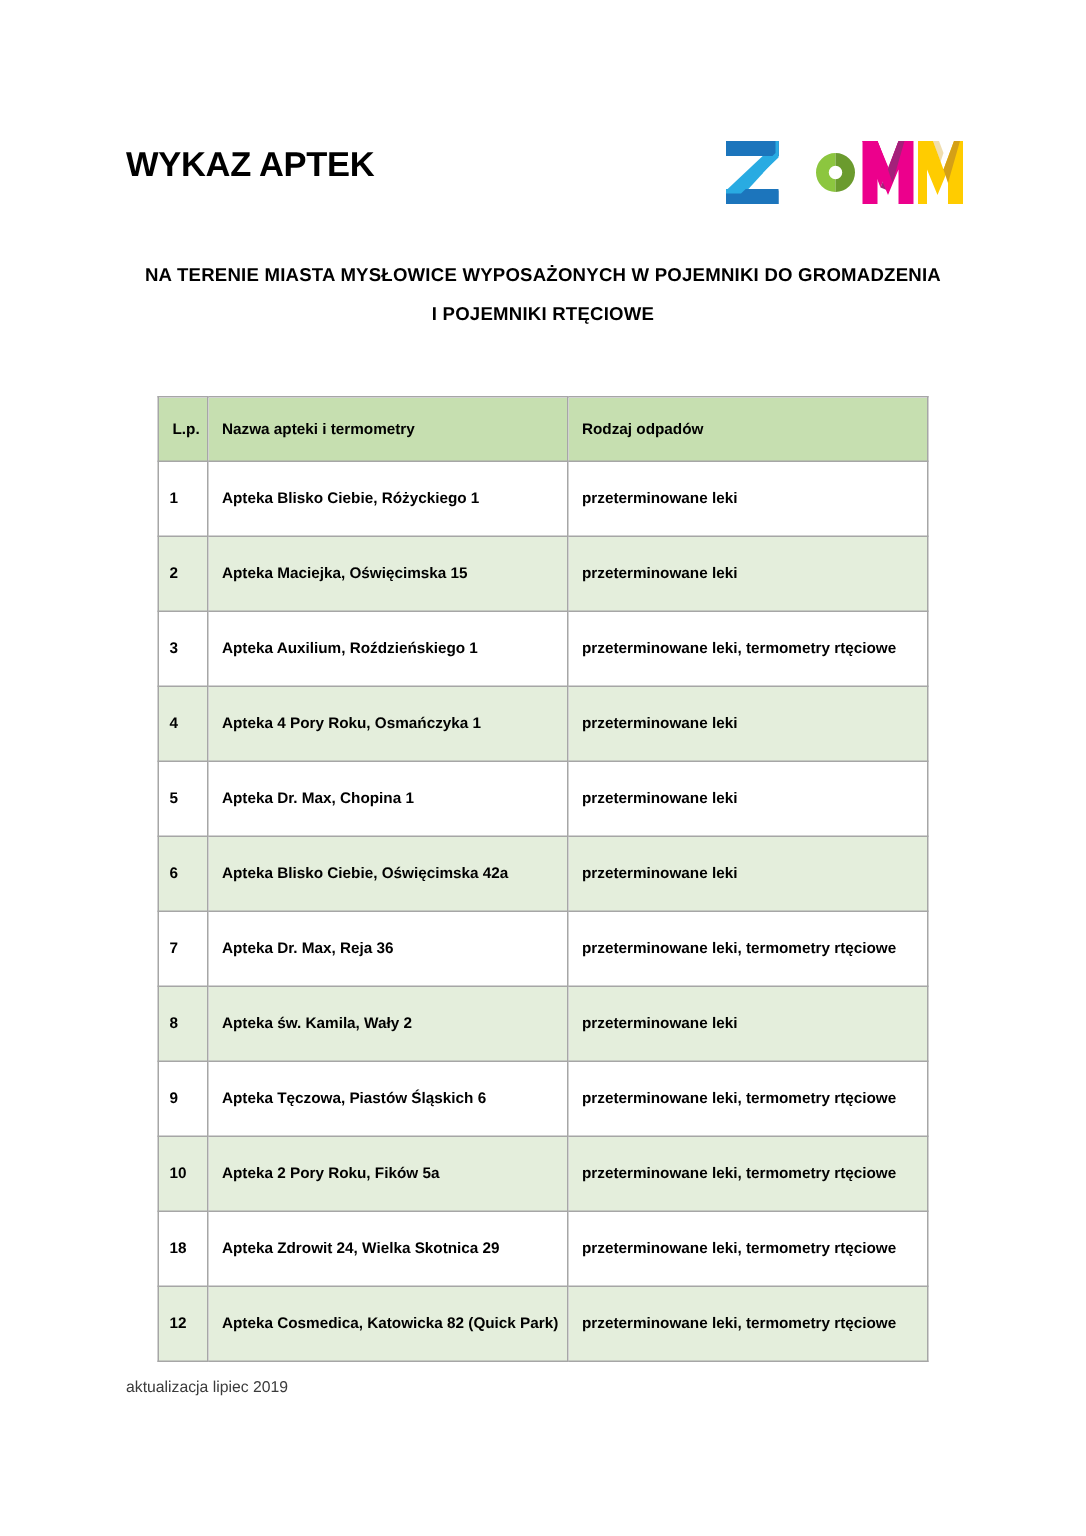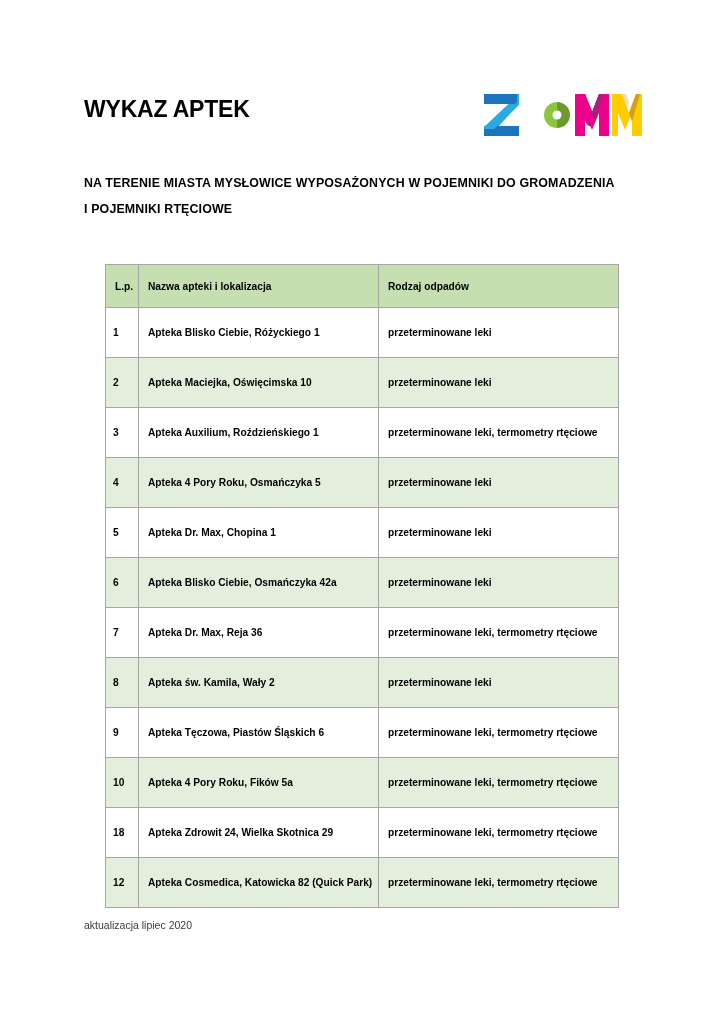--- a/index.html
+++ b/index.html
@@ -52,20 +52,21 @@
     height: 46px;
     display: block;
   }
 
   
   .subtitle {
     position: absolute;
     left: 84px;
     top: 158px;
     width: 556px;
+    text-align: center;
   }
   .subtitle .line {
     font-size: 12.4px;
     font-weight: bold;
     line-height: 26px;
     letter-spacing: 0.15px;
     white-space: nowrap;
     color: #000;
   }
 
@@ -172,84 +173,84 @@
   <div class="table-wrap">
     <table class="apteki">
       <colgroup>
         <col class="c-lp">
         <col class="c-name">
         <col class="c-waste">
       </colgroup>
       <thead>
         <tr>
           <th>L.p.</th>
-          <th>Nazwa apteki i lokalizacja</th>
+          <th>Nazwa apteki i termometry</th>
           <th>Rodzaj odpadów</th>
         </tr>
       </thead>
       <tbody>
         <tr class="plain">
           <td class="lp">1</td>
           <td>Apteka Blisko Ciebie, Różyckiego 1</td>
           <td>przeterminowane leki</td>
         </tr>
         <tr class="shade">
           <td class="lp">2</td>
-          <td>Apteka Maciejka, Oświęcimska 10</td>
+          <td>Apteka Maciejka, Oświęcimska 15</td>
           <td>przeterminowane leki</td>
         </tr>
         <tr class="plain">
           <td class="lp">3</td>
           <td>Apteka Auxilium, Roździeńskiego 1</td>
           <td>przeterminowane leki, termometry rtęciowe</td>
         </tr>
         <tr class="shade">
           <td class="lp">4</td>
-          <td>Apteka 4 Pory Roku, Osmańczyka 5</td>
+          <td>Apteka 4 Pory Roku, Osmańczyka 1</td>
           <td>przeterminowane leki</td>
         </tr>
         <tr class="plain">
           <td class="lp">5</td>
           <td>Apteka Dr. Max, Chopina 1</td>
           <td>przeterminowane leki</td>
         </tr>
         <tr class="shade">
           <td class="lp">6</td>
-          <td>Apteka Blisko Ciebie, Osmańczyka 42a</td>
+          <td>Apteka Blisko Ciebie, Oświęcimska 42a</td>
           <td>przeterminowane leki</td>
         </tr>
         <tr class="plain">
           <td class="lp">7</td>
           <td>Apteka Dr. Max, Reja 36</td>
           <td>przeterminowane leki, termometry rtęciowe</td>
         </tr>
         <tr class="shade">
           <td class="lp">8</td>
           <td>Apteka św. Kamila, Wały 2</td>
           <td>przeterminowane leki</td>
         </tr>
         <tr class="plain">
           <td class="lp">9</td>
           <td>Apteka Tęczowa, Piastów Śląskich 6</td>
           <td>przeterminowane leki, termometry rtęciowe</td>
         </tr>
         <tr class="shade">
           <td class="lp">10</td>
-          <td>Apteka 4 Pory Roku, Fików 5a</td>
+          <td>Apteka 2 Pory Roku, Fików 5a</td>
           <td>przeterminowane leki, termometry rtęciowe</td>
         </tr>
         <tr class="plain">
           <td class="lp">18</td>
           <td>Apteka Zdrowit 24, Wielka Skotnica 29</td>
           <td>przeterminowane leki, termometry rtęciowe</td>
         </tr>
         <tr class="shade">
           <td class="lp">12</td>
           <td>Apteka Cosmedica, Katowicka 82 (Quick Park)</td>
           <td>przeterminowane leki, termometry rtęciowe</td>
         </tr>
       </tbody>
     </table>
   </div>
 
-  <div class="footer">aktualizacja lipiec 2020</div>
+  <div class="footer">aktualizacja lipiec 2019</div>
 
 </div>
 
 </body></html>

